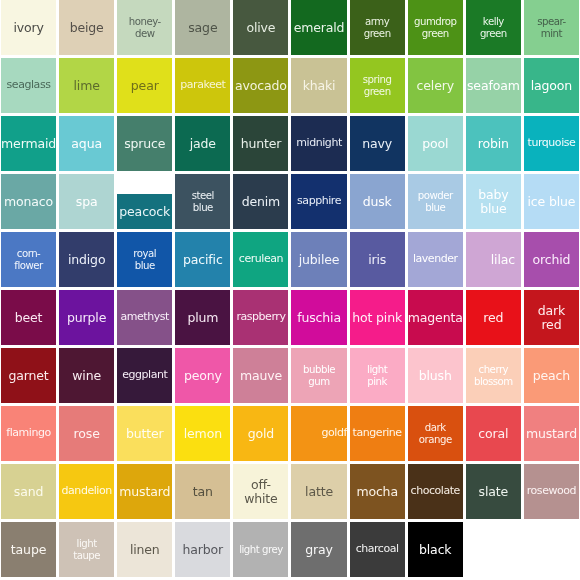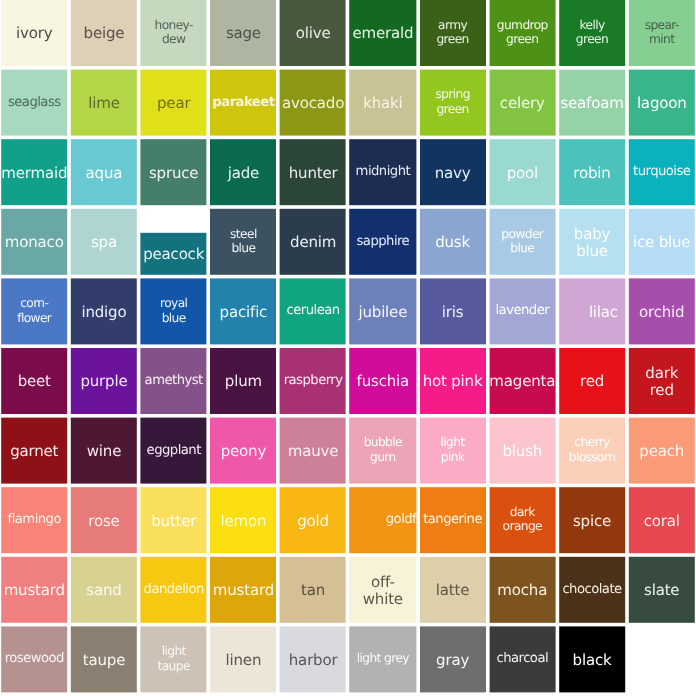--- a/index.html
+++ b/index.html
@@ -95,21 +95,21 @@
     <div class="swatch long" style="background-color: rgb(167, 217, 191);">
       <span class="label" style="color: rgb(75, 106, 90);">seaglass</span>
     </div>
     <div class="swatch" style="background-color: rgb(178, 214, 70);">
       <span class="label" style="color: rgb(92, 107, 44);">lime</span>
     </div>
     <div class="swatch" style="background-color: rgb(224, 224, 26);">
       <span class="label" style="color: rgb(112, 112, 26);">pear</span>
     </div>
     <div class="swatch long" style="background-color: rgb(205, 198, 12);">
-      <span class="label" style="color: rgb(247, 245, 212); font-weight: bold;">parakeet</span>
+      <span class="label" style="color: rgb(247, 245, 212);">parakeet</span>
     </div>
     <div class="swatch" style="background-color: rgb(141, 151, 19);">
       <span class="label" style="color: rgb(242, 243, 220);">avocado</span>
     </div>
     <div class="swatch" style="background-color: rgb(201, 194, 149);">
       <span class="label" style="color: rgb(246, 244, 230);">khaki</span>
     </div>
     <div class="swatch xlong" style="background-color: rgb(148, 198, 32);">
       <span class="label" style="color: rgb(243, 249, 228);">spring
 green</span>
@@ -300,23 +300,20 @@
     <div class="swatch long" style="background-color: rgb(243, 147, 20); padding-left: 30px;">
       <span class="label" style="color: rgb(255, 247, 234);">goldfish</span>
     </div>
     <div class="swatch long" style="background-color: rgb(239, 126, 18);">
       <span class="label" style="color: rgb(255, 245, 233);">tangerine</span>
     </div>
     <div class="swatch xlong" style="background-color: rgb(217, 80, 15);">
       <span class="label" style="color: rgb(255, 241, 232);">dark
 orange</span>
     </div>
-    <div class="swatch" style="background-color: rgb(147, 56, 13);">
-      <span class="label" style="color: rgb(253, 239, 230);">spice</span>
-    </div>
     <div class="swatch" style="background-color: rgb(232, 72, 79);">
       <span class="label" style="color: rgb(255, 240, 240);">coral</span>
     </div>
     <div class="swatch" style="background-color: rgb(240, 128, 128);">
       <span class="label" style="color: rgb(255, 244, 244);">mustard</span>
     </div>
     <div class="swatch" style="background-color: rgb(215, 209, 146);">
       <span class="label" style="color: rgb(252, 251, 236);">sand</span>
     </div>
     <div class="swatch long" style="background-color: rgb(246, 200, 17);">

